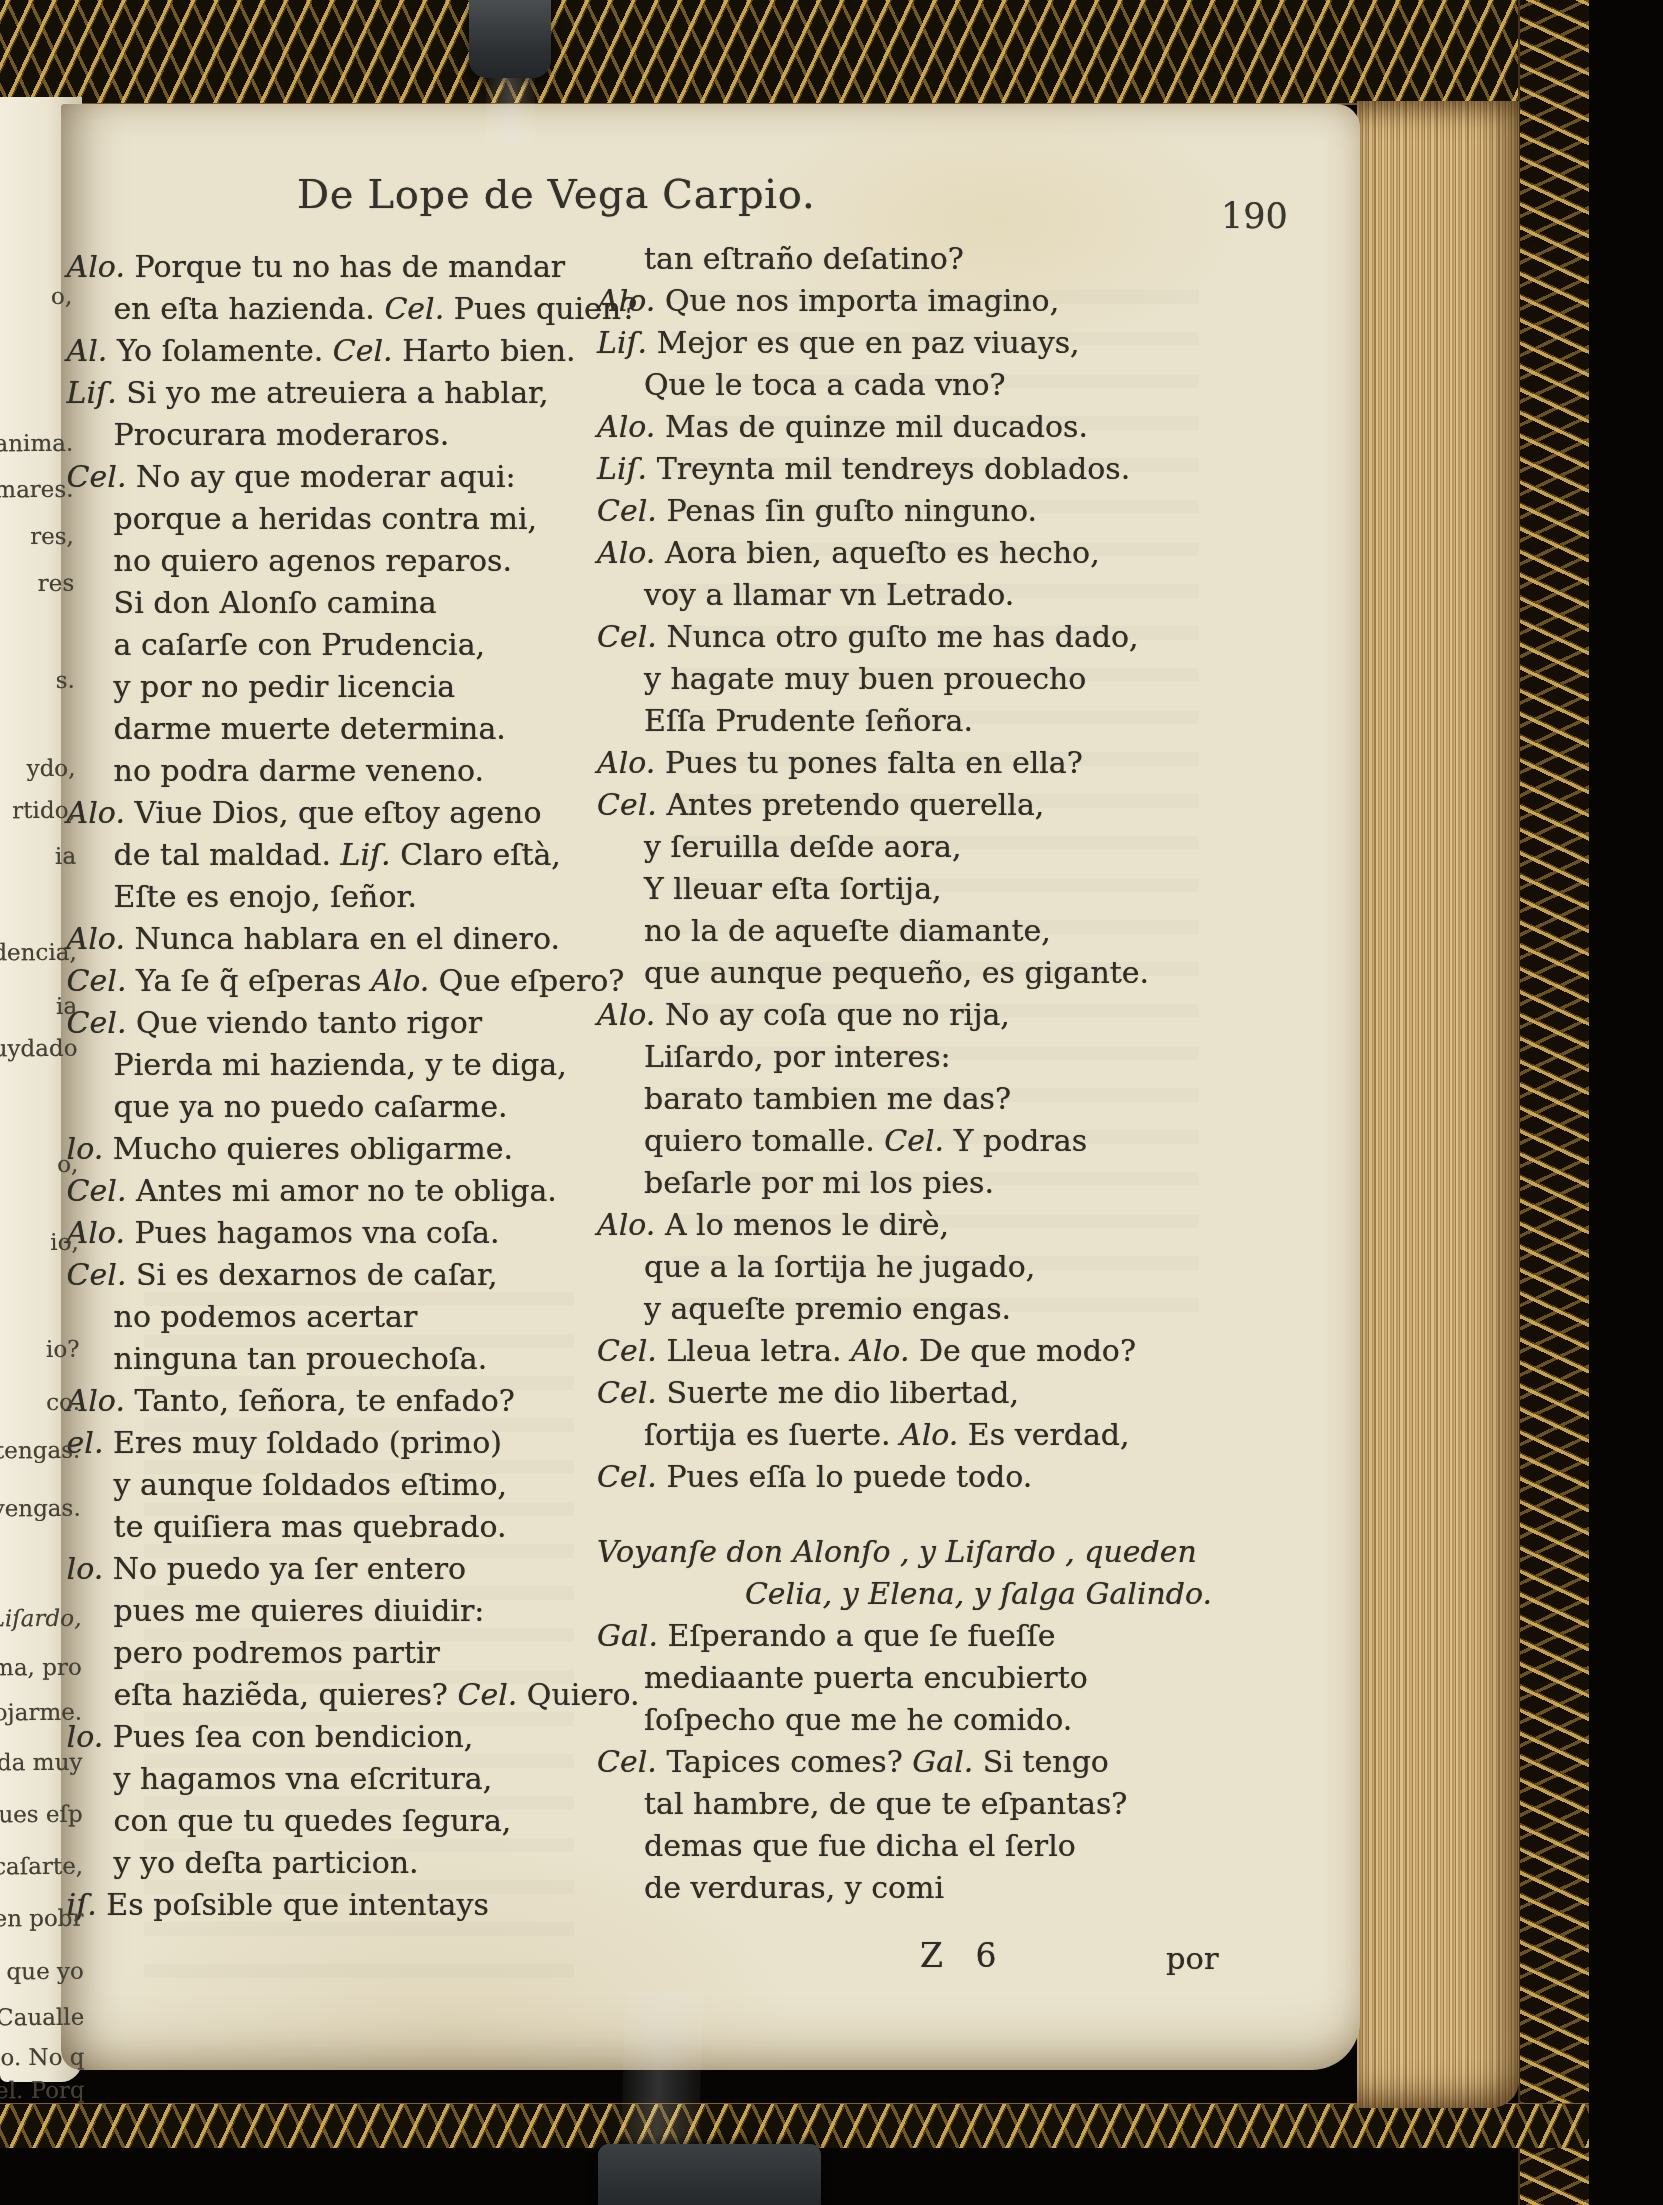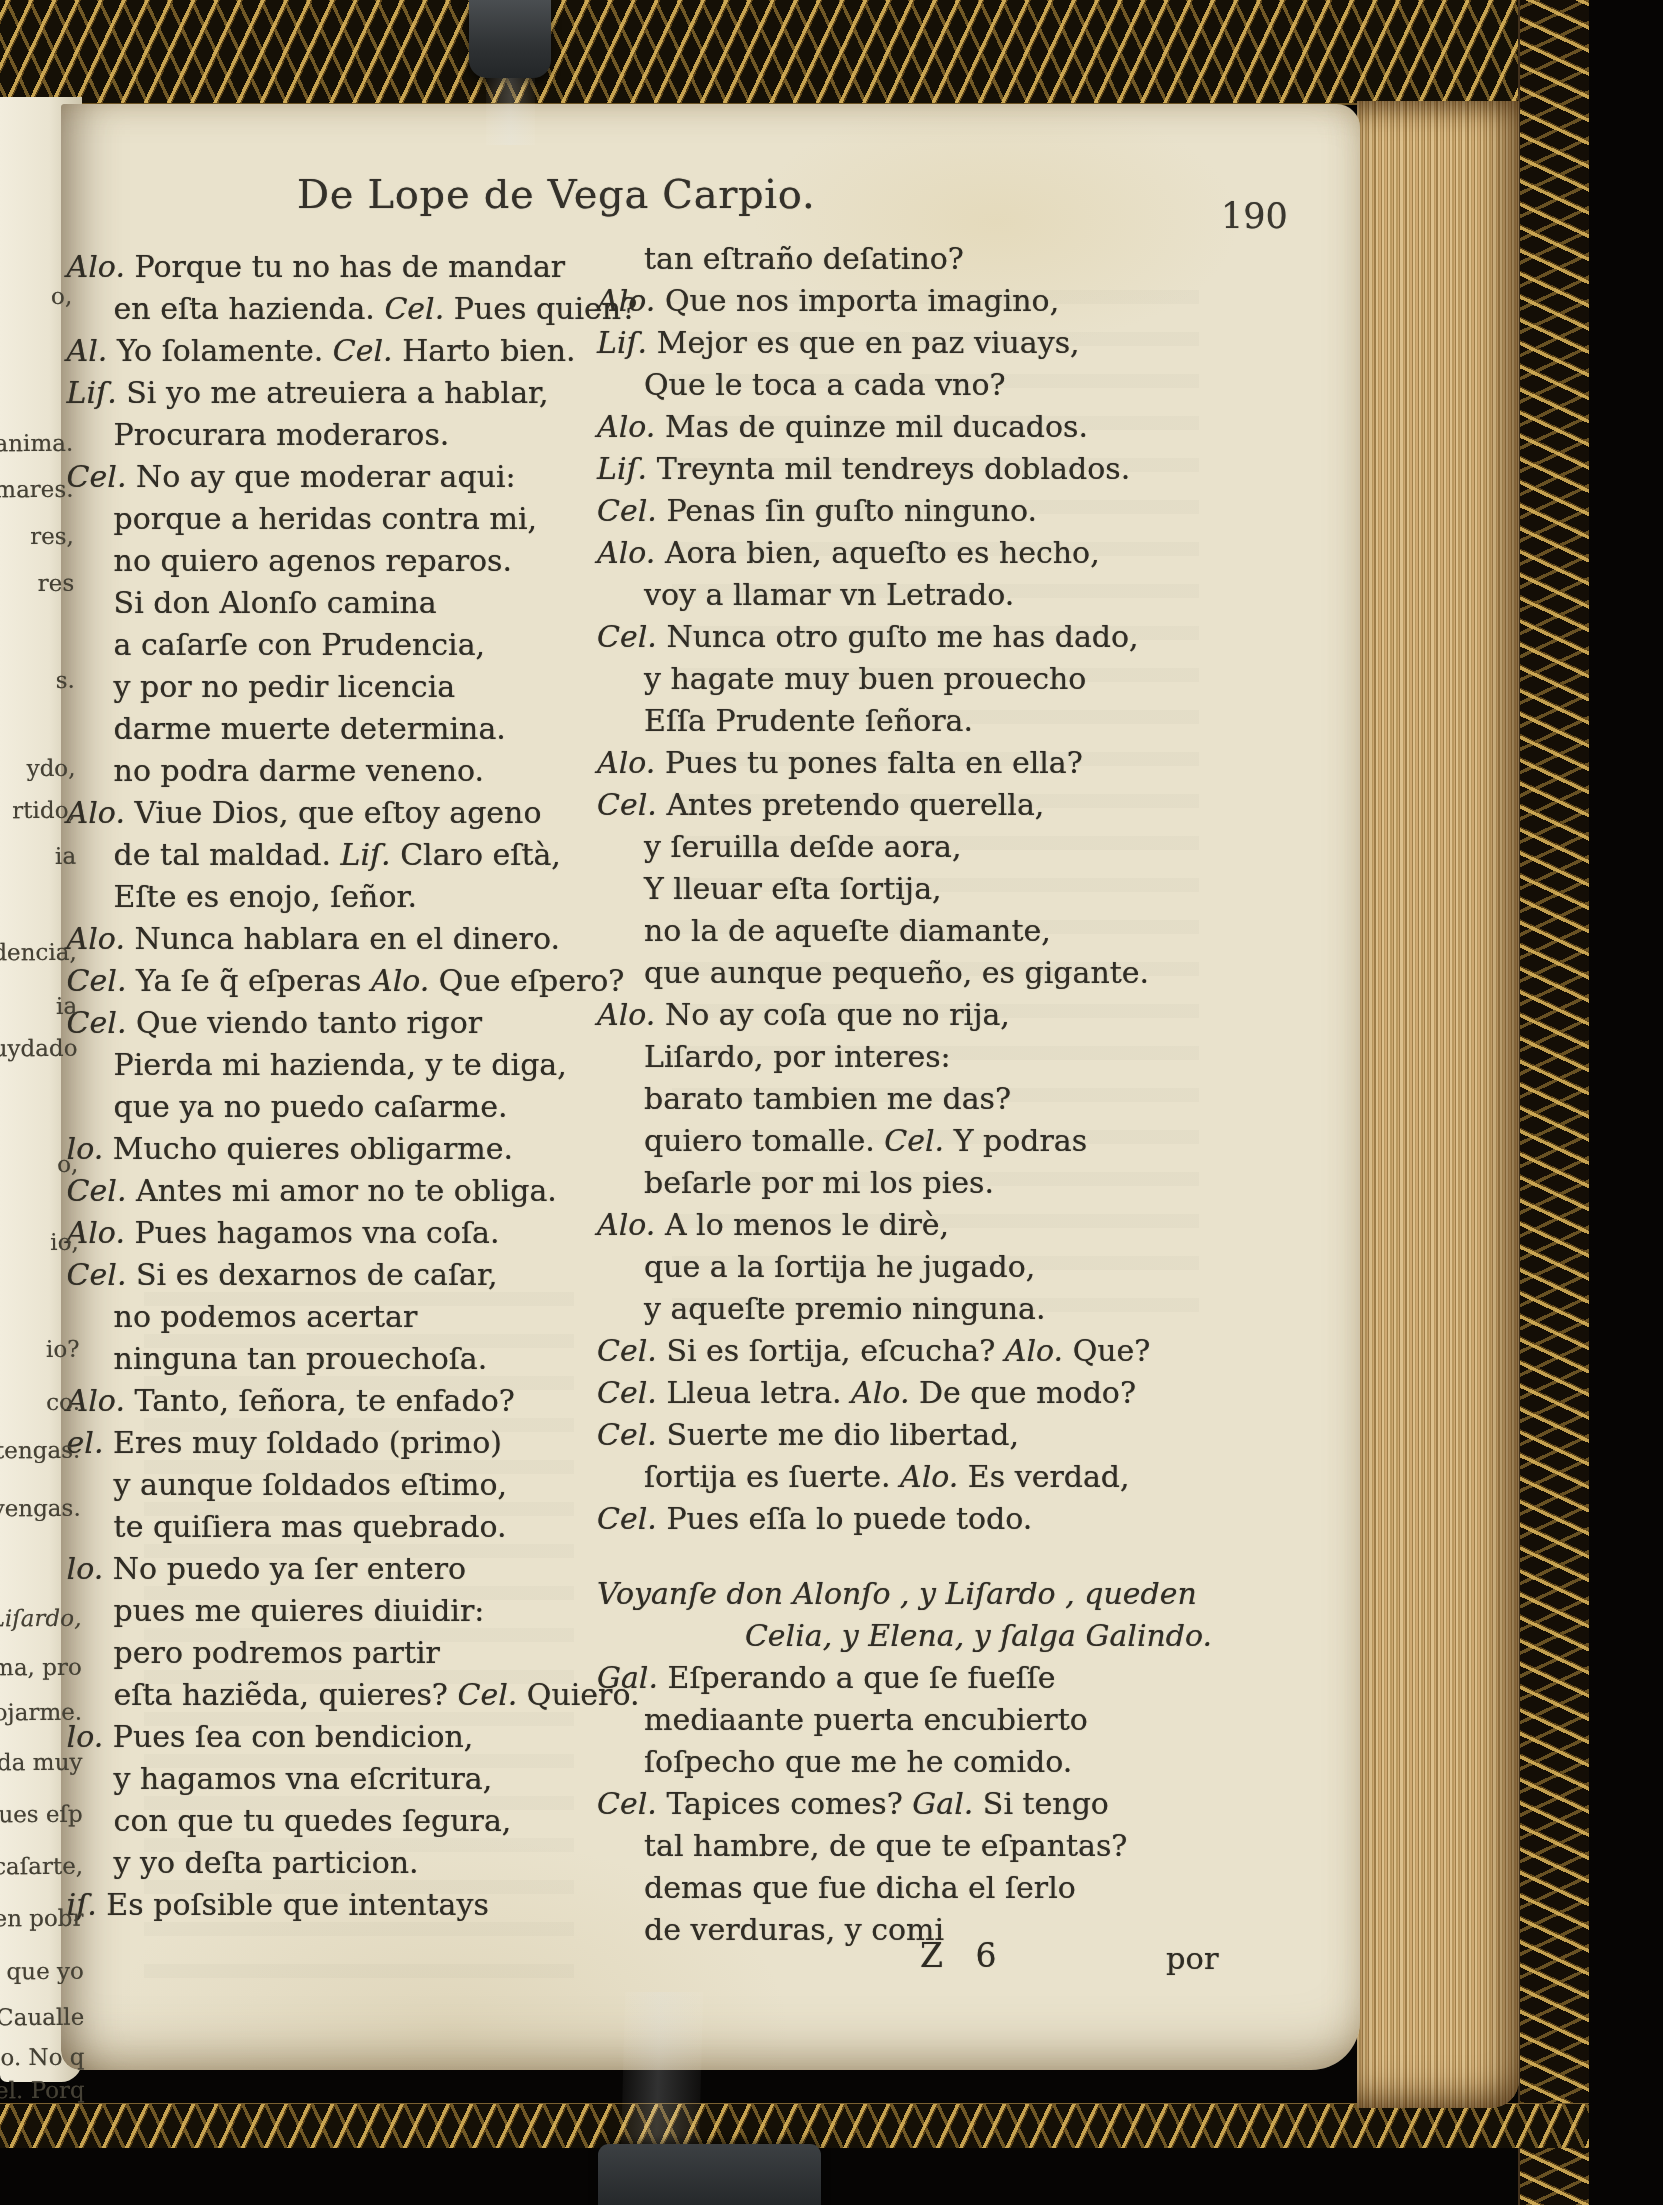--- a/index.html
+++ b/index.html
@@ -211,22 +211,21 @@
         <div class="line ind"><span class="tx">Y lleuar eſta ſortija,</span></div>
         <div class="line ind"><span class="tx">no la de aqueſte diamante,</span></div>
         <div class="line ind"><span class="tx">que aunque pequeño, es gigante.</span></div>
         <div class="line"><span class="sp">Alo.</span><span class="tx"> No ay coſa que no rija,</span></div>
         <div class="line ind"><span class="tx">Liſardo, por interes:</span></div>
         <div class="line ind"><span class="tx">barato tambien me das?</span></div>
         <div class="line ind"><span class="tx">quiero tomalle. </span><span class="sp">Cel.</span><span class="tx"> Y podras</span></div>
         <div class="line ind"><span class="tx">beſarle por mi los pies.</span></div>
         <div class="line"><span class="sp">Alo.</span><span class="tx"> A lo menos le dirè,</span></div>
         <div class="line ind"><span class="tx">que a la ſortija he jugado,</span></div>
-        <div class="line ind"><span class="tx">y aqueſte premio ninguna.</span></div>
-        <div class="line"><span class="sp">Cel.</span><span class="tx"> Si es ſortija, eſcucha? </span><span class="sp">Alo.</span><span class="tx"> Que?</span></div>
+        <div class="line ind"><span class="tx">y aqueſte premio engas.</span></div>
         <div class="line"><span class="sp">Cel.</span><span class="tx"> Lleua letra. </span><span class="sp">Alo.</span><span class="tx"> De que modo?</span></div>
         <div class="line"><span class="sp">Cel.</span><span class="tx"> Suerte me dio libertad,</span></div>
         <div class="line ind"><span class="tx">ſortija es ſuerte. </span><span class="sp">Alo.</span><span class="tx"> Es verdad,</span></div>
         <div class="line"><span class="sp">Cel.</span><span class="tx"> Pues eſſa lo puede todo.</span></div>
         <div class="line it gap"><span class="tx">Voyanſe don Alonſo , y Liſardo , queden</span></div>
         <div class="line it ctr"><span class="tx">Celia, y Elena, y ſalga Galindo.</span></div>
         <div class="line"><span class="sp">Gal.</span><span class="tx"> Eſperando a que ſe fueſſe</span></div>
         <div class="line ind"><span class="tx">mediaante puerta encubierto</span></div>
         <div class="line ind"><span class="tx">ſoſpecho que me he comido.</span></div>
         <div class="line"><span class="sp">Cel.</span><span class="tx"> Tapices comes? </span><span class="sp">Gal.</span><span class="tx"> Si tengo</span></div>

